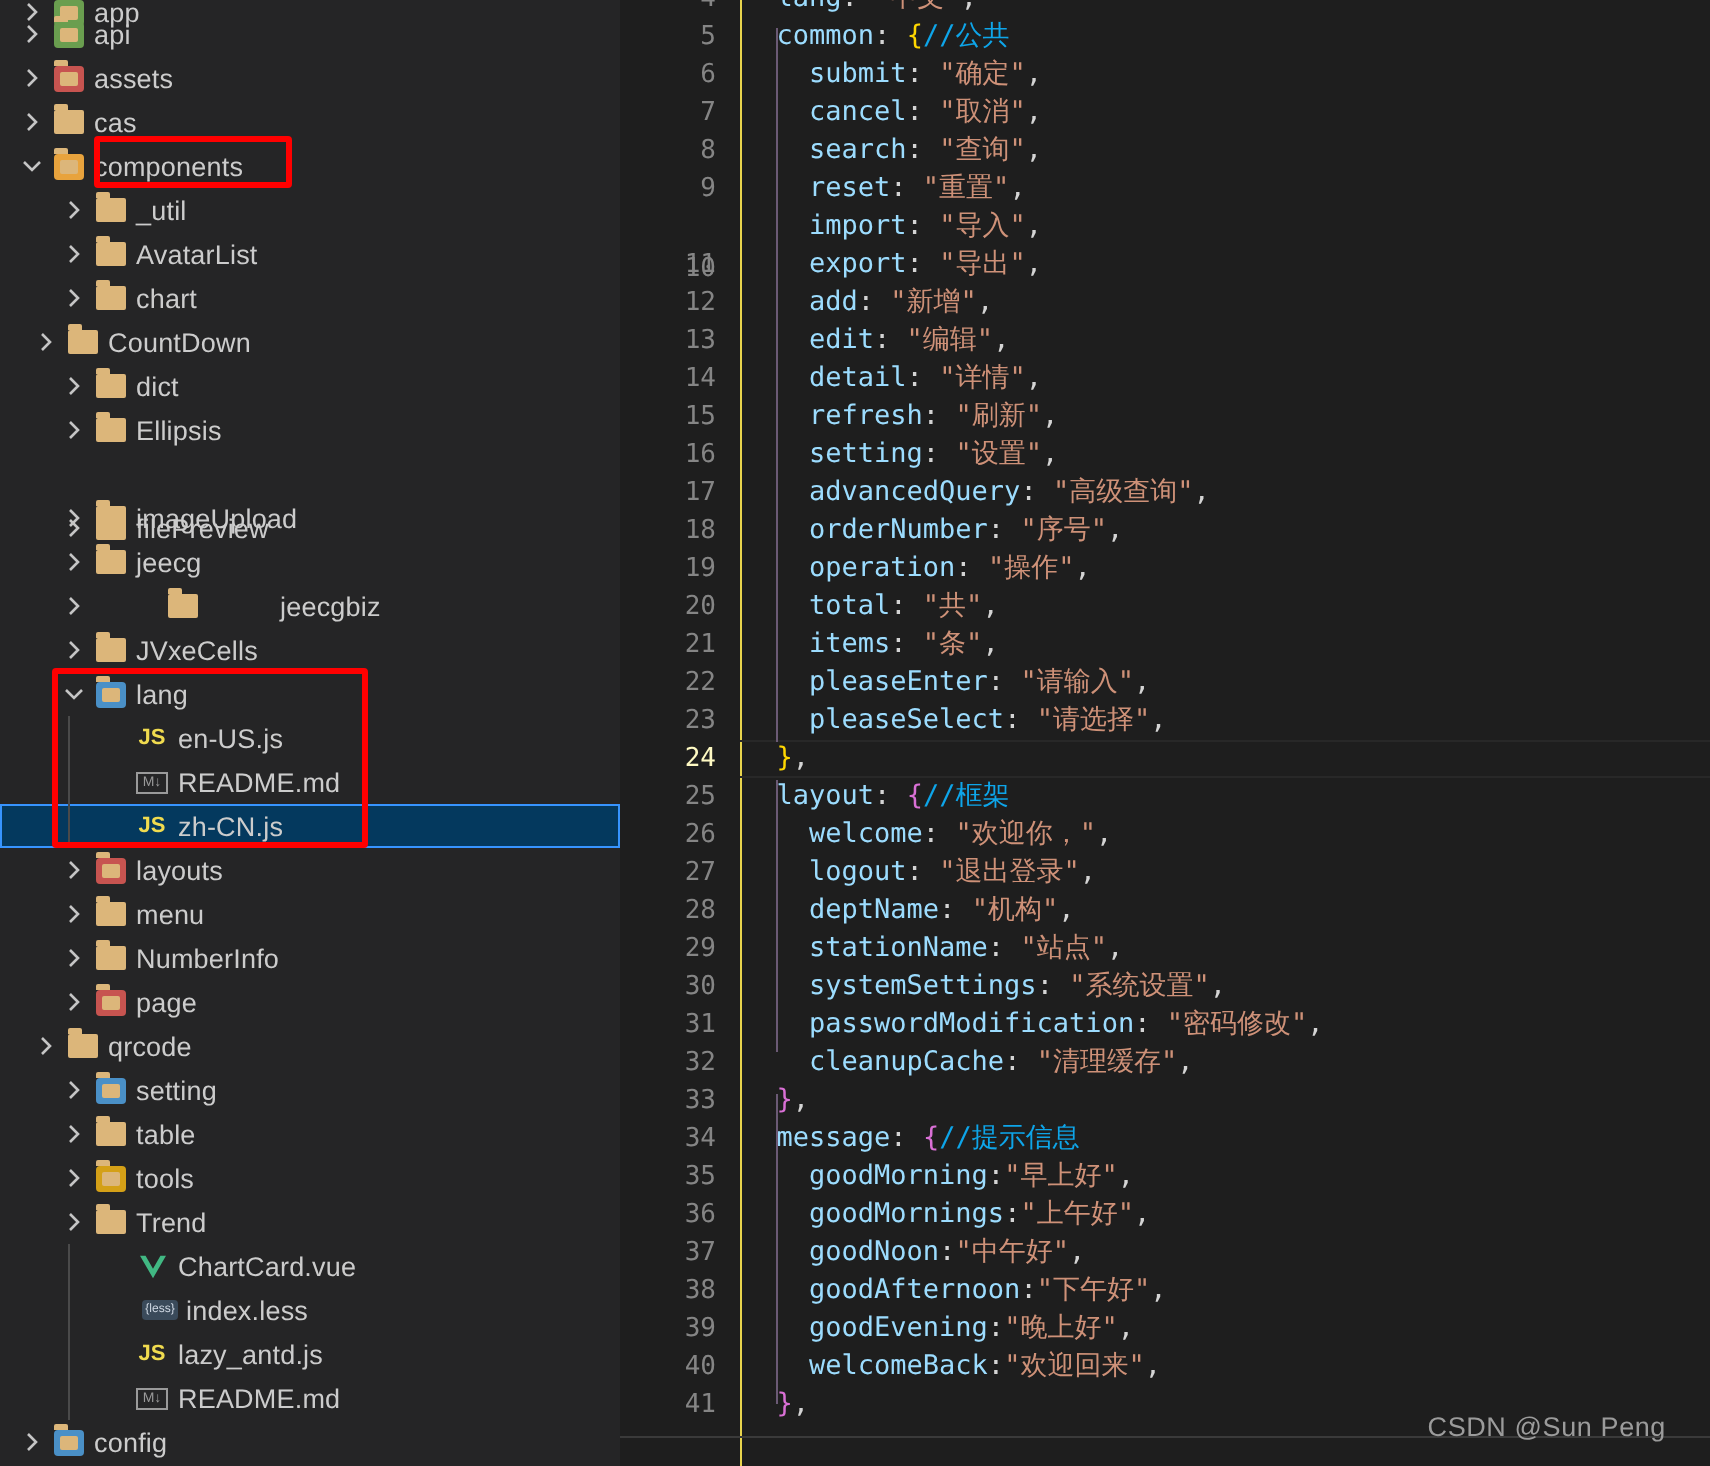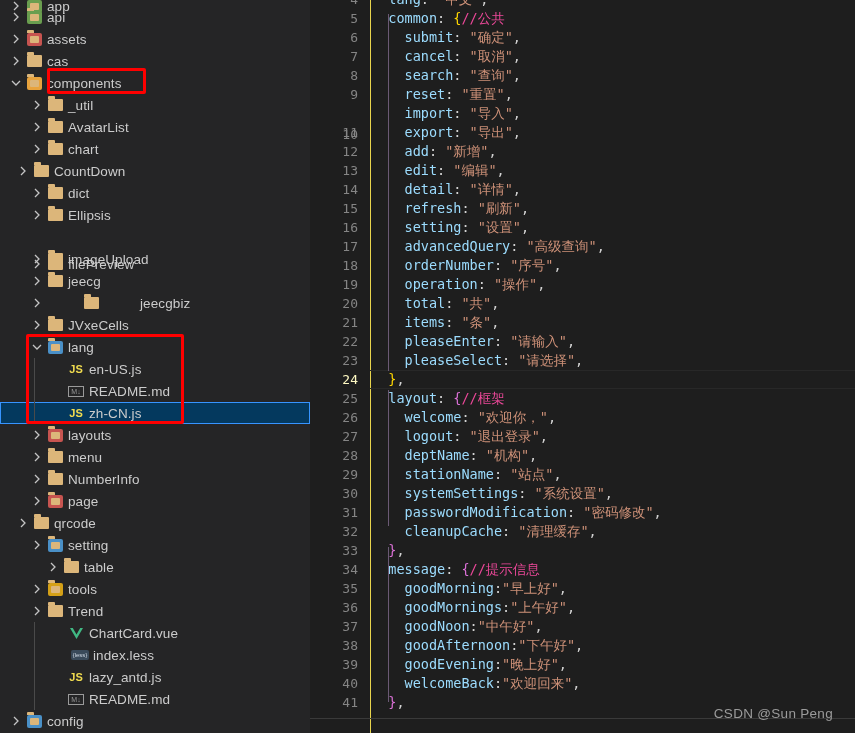--- a/index.html
+++ b/index.html
@@ -81,21 +81,21 @@
   }
   .guide-main {
     position: absolute; left: 60px; top: 0; width: 1px; height: 733px;
     background: #e8d44d;
   }
   .guide-sub {
     position: absolute; width: 1px; background: #6b5a75;
   }
   .k  { color: #9cdcfe; }   
   .s  { color: #ce9178; }   
-  .c  { color: #ec4899; }   
+  .c  { color: #0ea5e9; }   
   .b1 { color: #da70d6; }   
   .b2 { color: #ffd700; }   
   .p  { color: #d4d4d4; }   
 
   #hrule {
     position: absolute; left: 0; right: 0; top: 718px; height: 1px;
     background: #3a3a3a;
   }
   #watermark {
     position: absolute; right: 22px; top: 706px;
@@ -401,21 +401,21 @@
             <path d="M2 1 L6 5 L2 9" stroke="#c5c5c5" stroke-width="1.3" fill="none"></path>
           </svg>
         </span>
         <span class="ficon">
           <span class="folder" style="background: rgb(74, 144, 199); border-radius: 2px; width: 15px; height: 13px;">
             <span style="position: absolute; left: 3px; top: 3px; width: 9px; height: 7px; background: rgb(220, 182, 122); border-radius: 1px;"></span>
           </span>
         </span>
         <span class="label">setting</span>
       </div>
-      <div class="tree-row" style="top: 556px; padding-left: 45px;">
+      <div class="tree-row" style="top: 556px; padding-left: 29px;">
         <span class="twisty">
           <svg width="8" height="10" viewBox="0 0 8 10">
             <path d="M2 1 L6 5 L2 9" stroke="#c5c5c5" stroke-width="1.3" fill="none"></path>
           </svg>
         </span>
         <span class="ficon">
           <span class="folder"></span>
         </span>
         <span class="label">table</span>
       </div>

